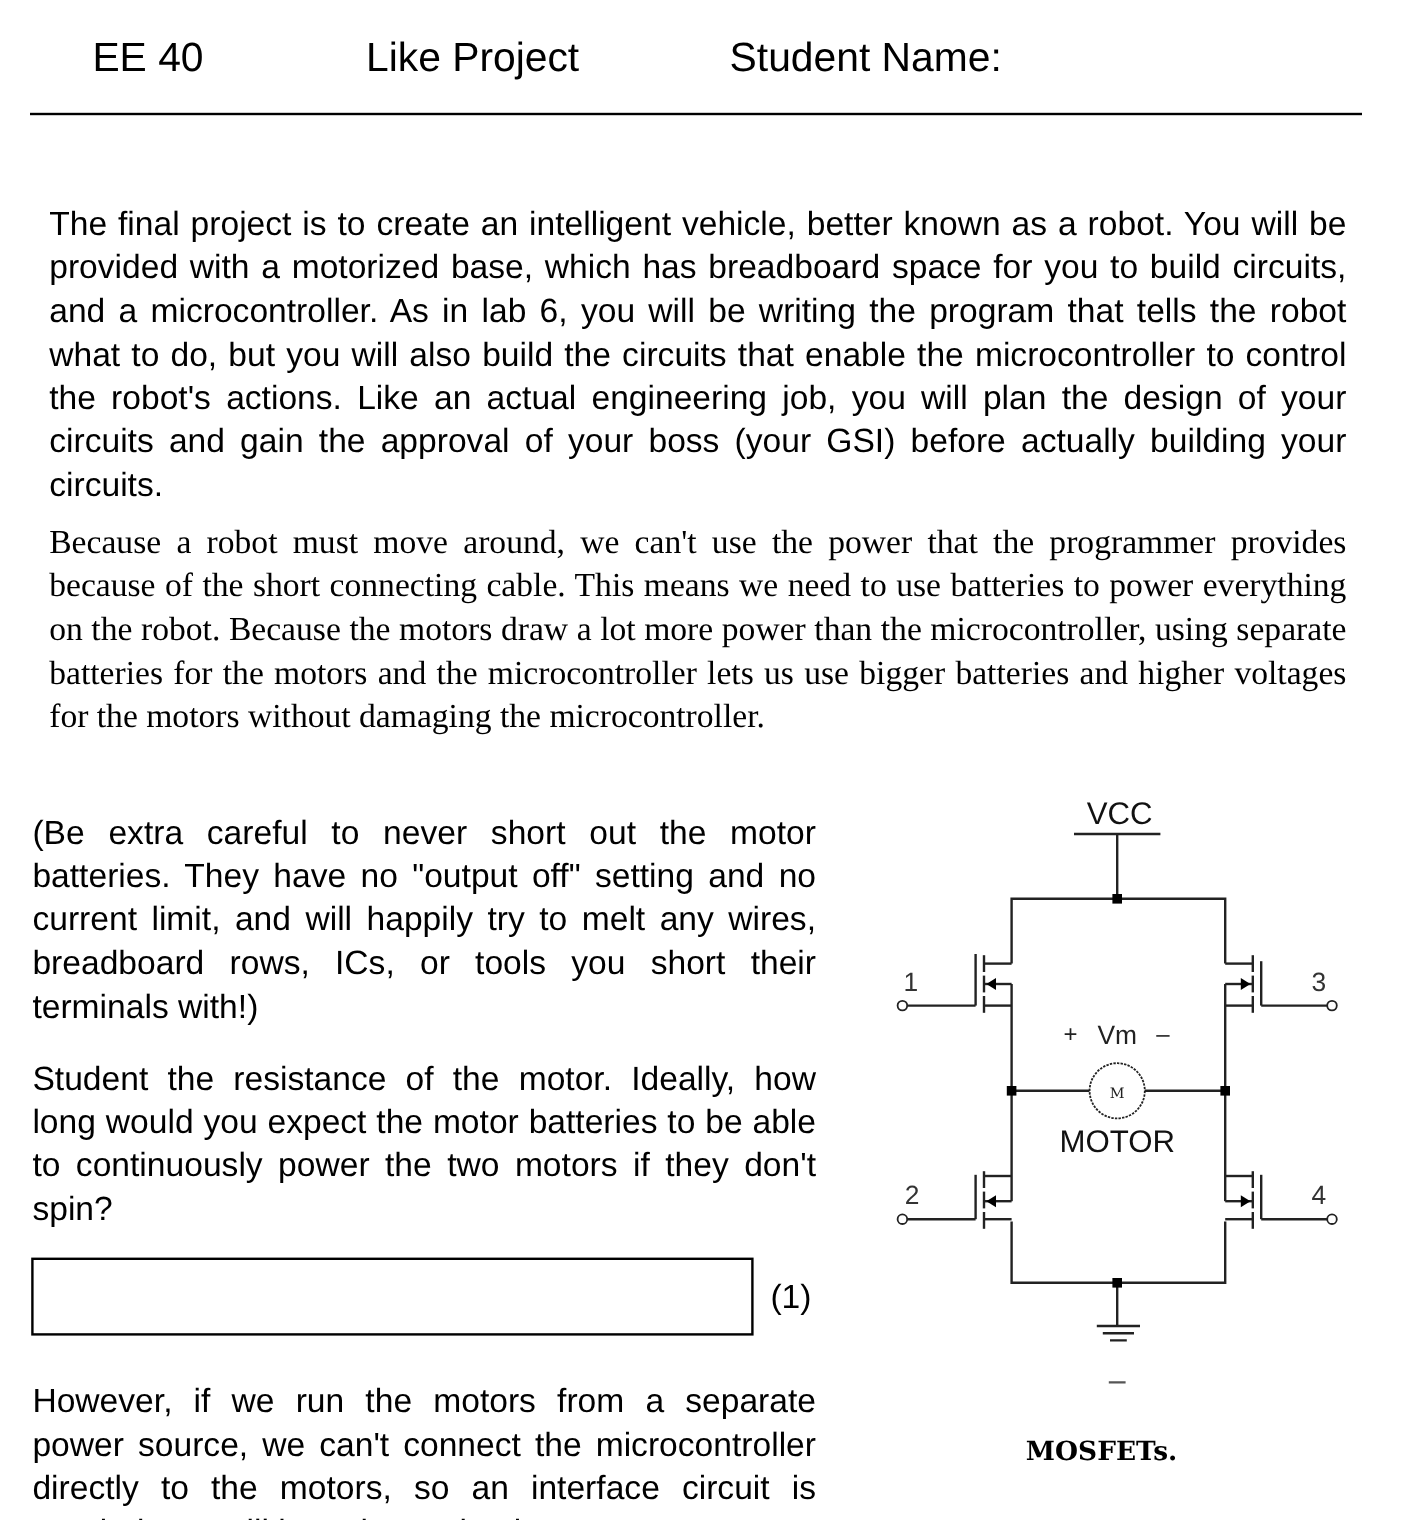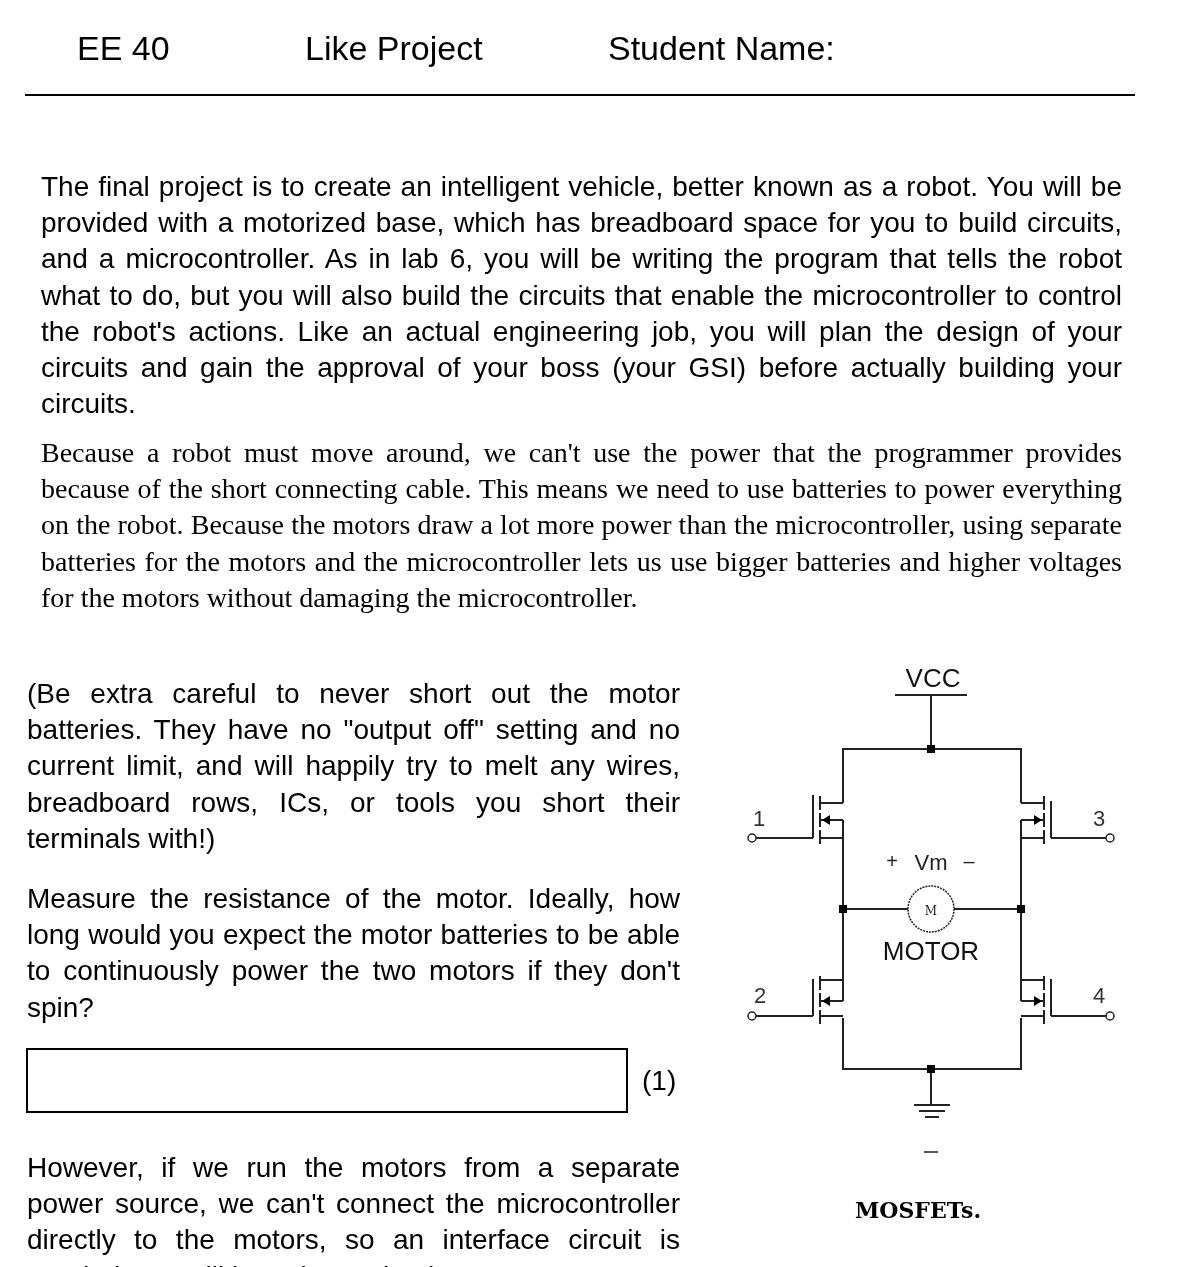--- a/index.html
+++ b/index.html
@@ -30,21 +30,21 @@
 <body>
 
 <div class="hdr" id="hdr-course">EE 40</div>
 <div class="hdr" id="hdr-title">Like Project</div>
 <div class="hdr" id="hdr-student">Student Name:</div>
 <div class="rule"></div>
 
 <p class="para full" id="p1">The final project is to create an intelligent vehicle, better known as a robot.  You will be provided with a motorized base, which has breadboard space for you to build circuits, and a microcontroller.  As in lab 6, you will be writing the program that tells the robot what to do, but you will also build the circuits that enable the microcontroller to control the robot's actions.  Like an actual engineering job, you will plan the design of your circuits and gain the approval of your boss (your GSI) before actually building your circuits.</p>
 <p class="para full" id="p2">Because a robot must move around, we can't use the power that the programmer provides because of the short connecting cable.  This means we need to use batteries to power everything on the robot.  Because the motors draw a lot more power than the microcontroller, using separate batteries for the motors and the microcontroller lets us use bigger batteries and higher voltages for the motors without damaging the microcontroller.</p>
 <p class="para half" id="p3"> (Be extra careful to never short out the motor batteries.  They have no "output off" setting and no current limit, and will happily try to melt any wires, breadboard rows, ICs, or tools you short their terminals with!)</p>
-<p class="para half" id="p4">Measure the resistance of the motor.  Ideally, how long would you expect the motor batteries to be able to continuously power the two motors if they don't spin?</p>
+<p class="para half" id="p4">Student the resistance of the motor.  Ideally, how long would you expect the motor batteries to be able to continuously power the two motors if they don't spin?</p>
 
 <div class="answer-box"></div>
 <div class="answer-num">(1)</div>
 
 <p class="para half" id="p5">However, if we run the motors from a separate power source, we can't connect the microcontroller directly to the motors, so an interface circuit is needed. We will be using a circuit</p>
 
 <svg id="circuit" viewBox="0 0 1182 1267" xmlns="http://www.w3.org/2000/svg">
   <g stroke="#222" stroke-width="2" fill="none">
 
     <line x1="895" y1="695" x2="967" y2="695"></line>

